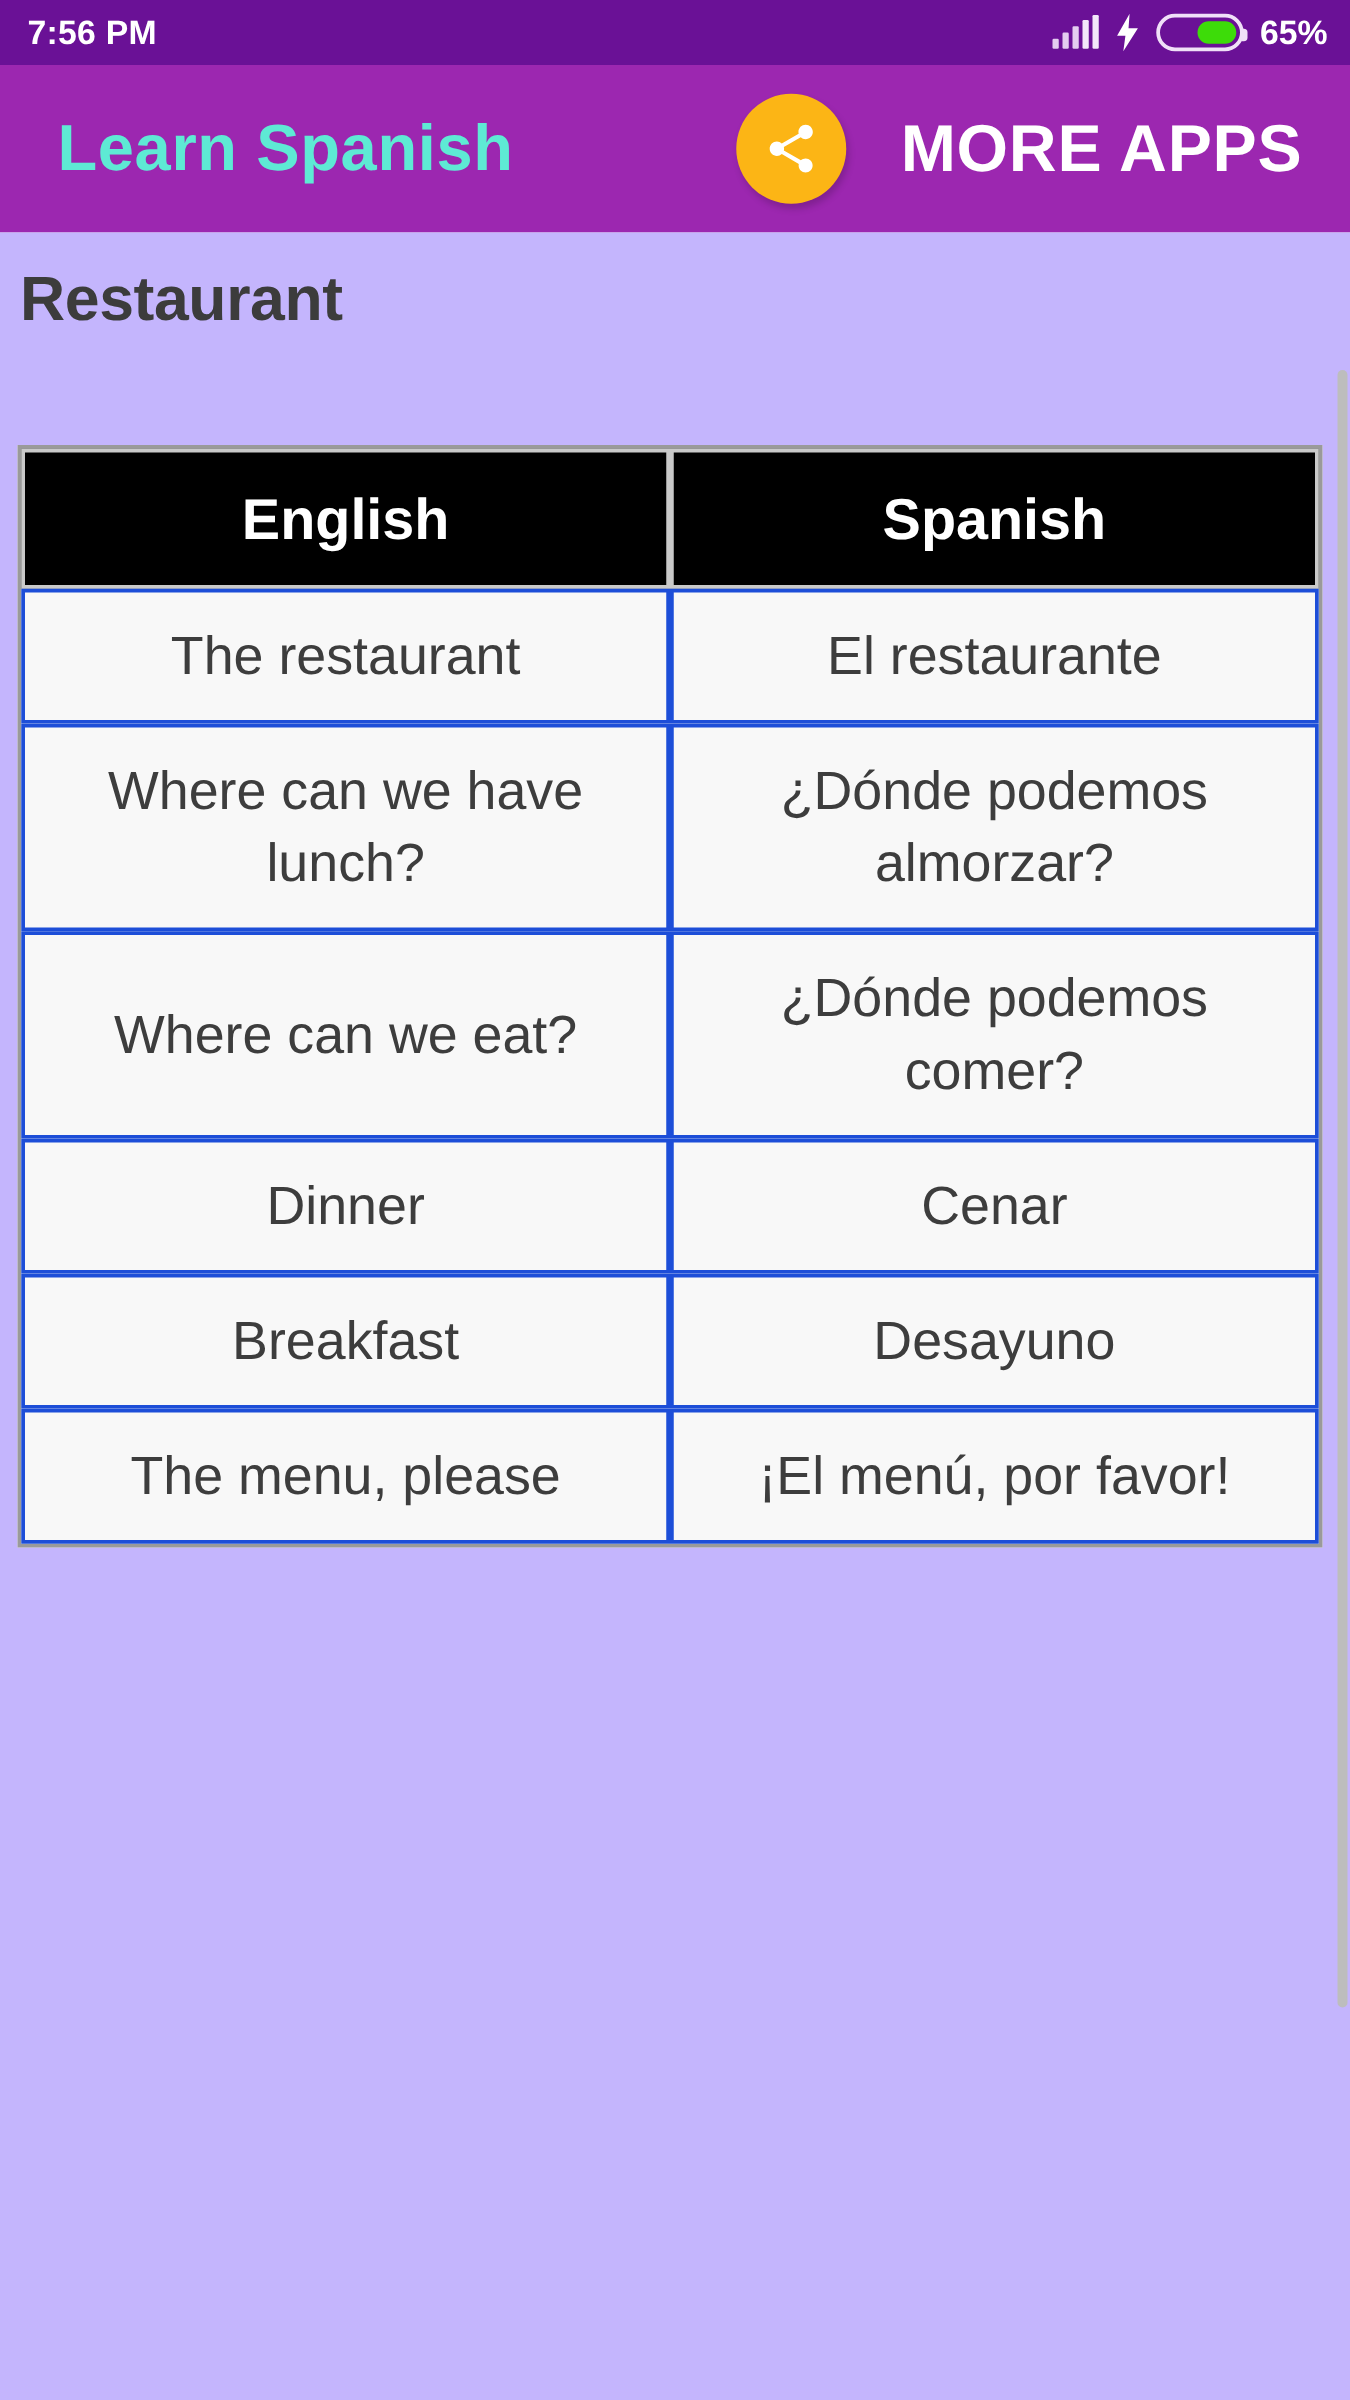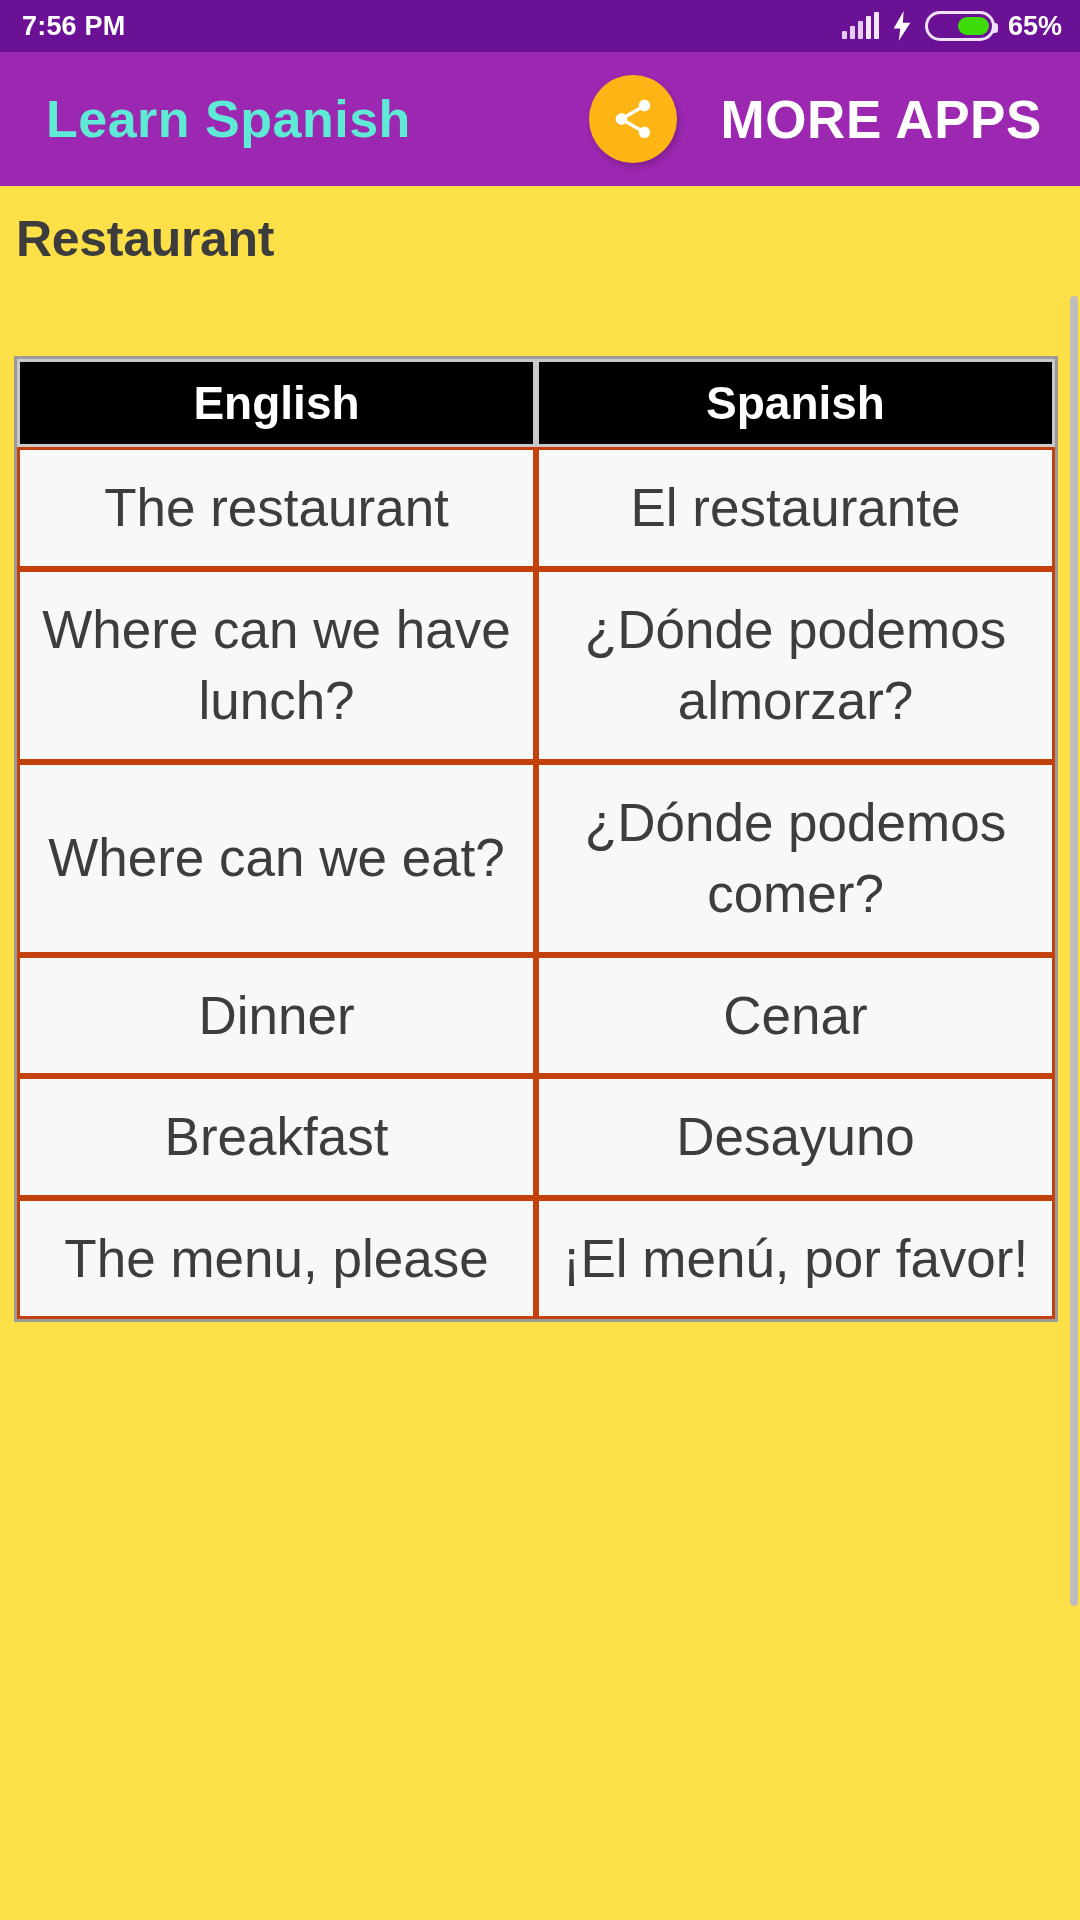--- a/index.html
+++ b/index.html
@@ -61,42 +61,42 @@
   }
   .share-button svg{ width:46px; height:46px; }
   .more-apps{
     color:#ffffff; font-size:53px; font-weight:bold;
     letter-spacing:.6px; margin-left:44px; margin-right:10px; white-space:nowrap;
   }
 
   
   .content{
     position:absolute; top:186px; left:0; width:1080px; height:1734px;
-    background:#fde047; overflow:hidden;
+    background:#c4b5fd; overflow:hidden;
   }
   .page-title{
     font-size:50px; font-weight:bold; color:#3c3c3c;
     padding:24px 0 0 16px; letter-spacing:-.3px;
   }
 
   .table-wrap{ margin:88px 14px 0 14px; }
   .phrase-table{
     width:1038px; border-collapse:separate; border-spacing:0;
     border:3px solid #9a9a9a; background:#ffffff; table-layout:fixed;
   }
   .phrase-table th{
     background:#000000; color:#ffffff;
     font-size:46px; font-weight:bold; text-align:center;
-    padding:14px 10px; border:3px solid #c9c9c9;
+    padding:26px 10px; border:3px solid #c9c9c9;
   }
   .phrase-table td{
     background:#f8f8f8; color:#3d3d3d;
-    font-size:53px; font-weight:normal; text-align:center;
+    font-size:43px; font-weight:normal; text-align:center;
     padding:22px 14px; line-height:1.35;
-    border:3px solid #c2410c;
+    border:3px solid #1d4ed8;
   }
   .col-en{ width:519px; }
   .col-es{ width:519px; }
 
   
   .scrollbar-track{
     position:absolute; top:0; right:0; width:10px; height:1734px; background:transparent;
   }
   .scrollbar-thumb{
     position:absolute; top:110px; right:2px; width:8px; height:1310px;

